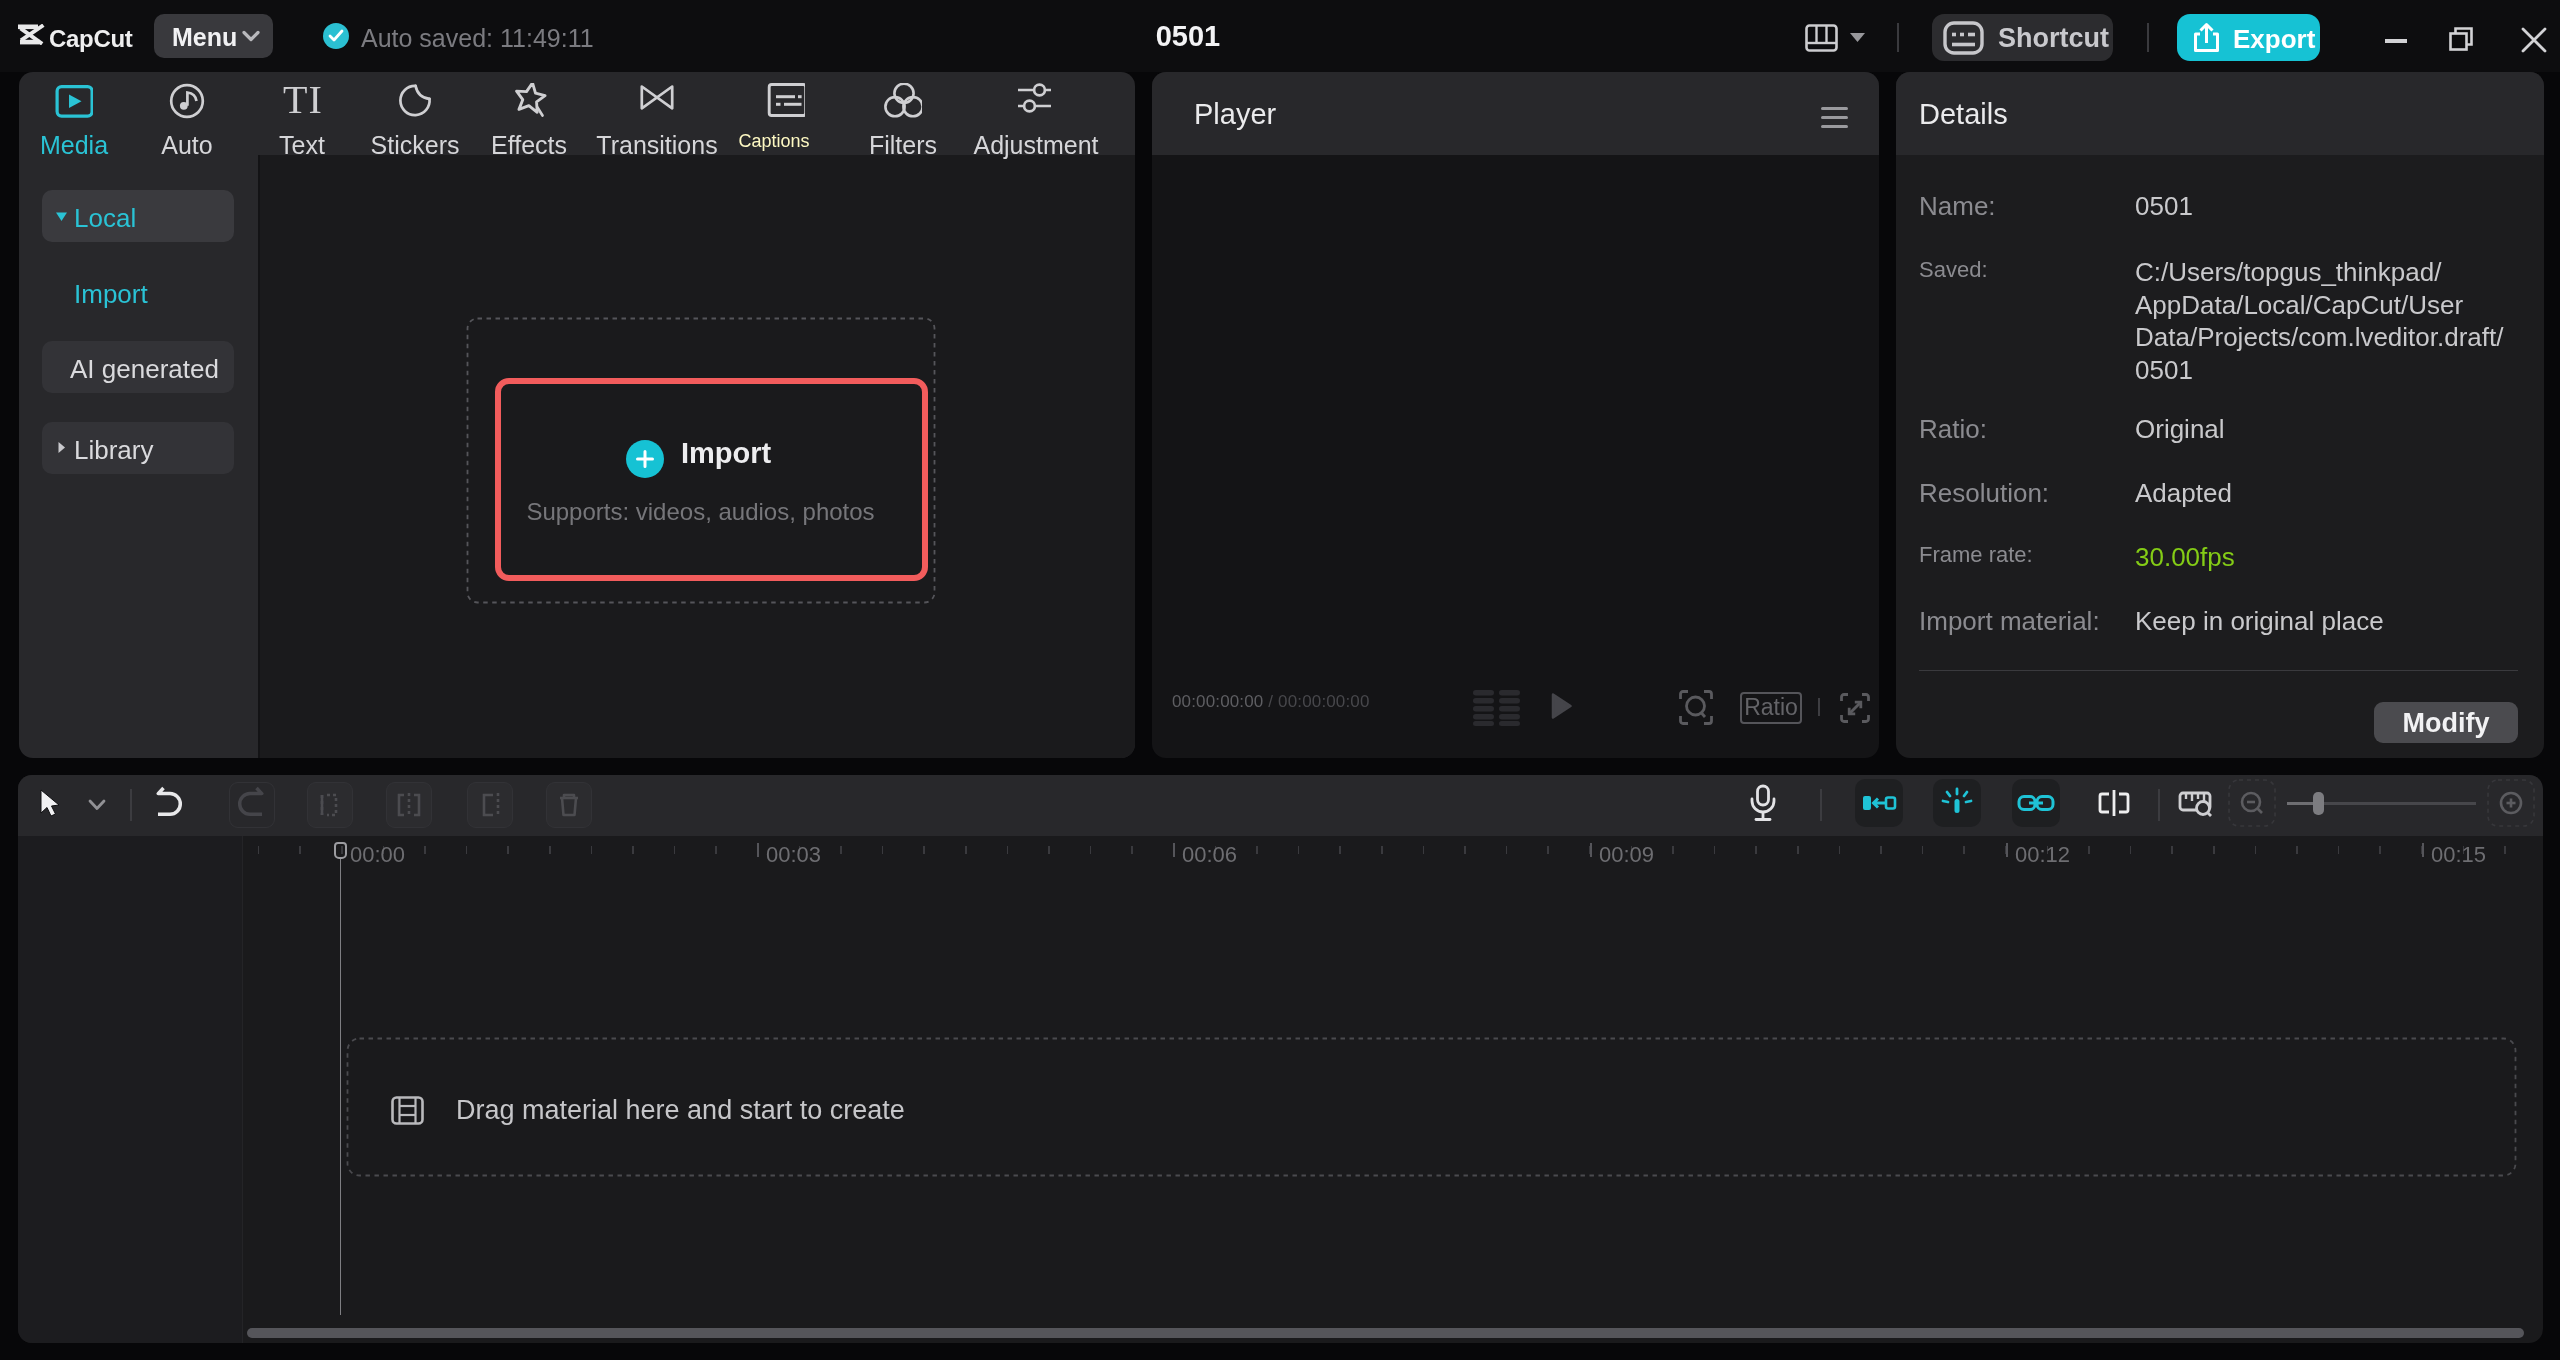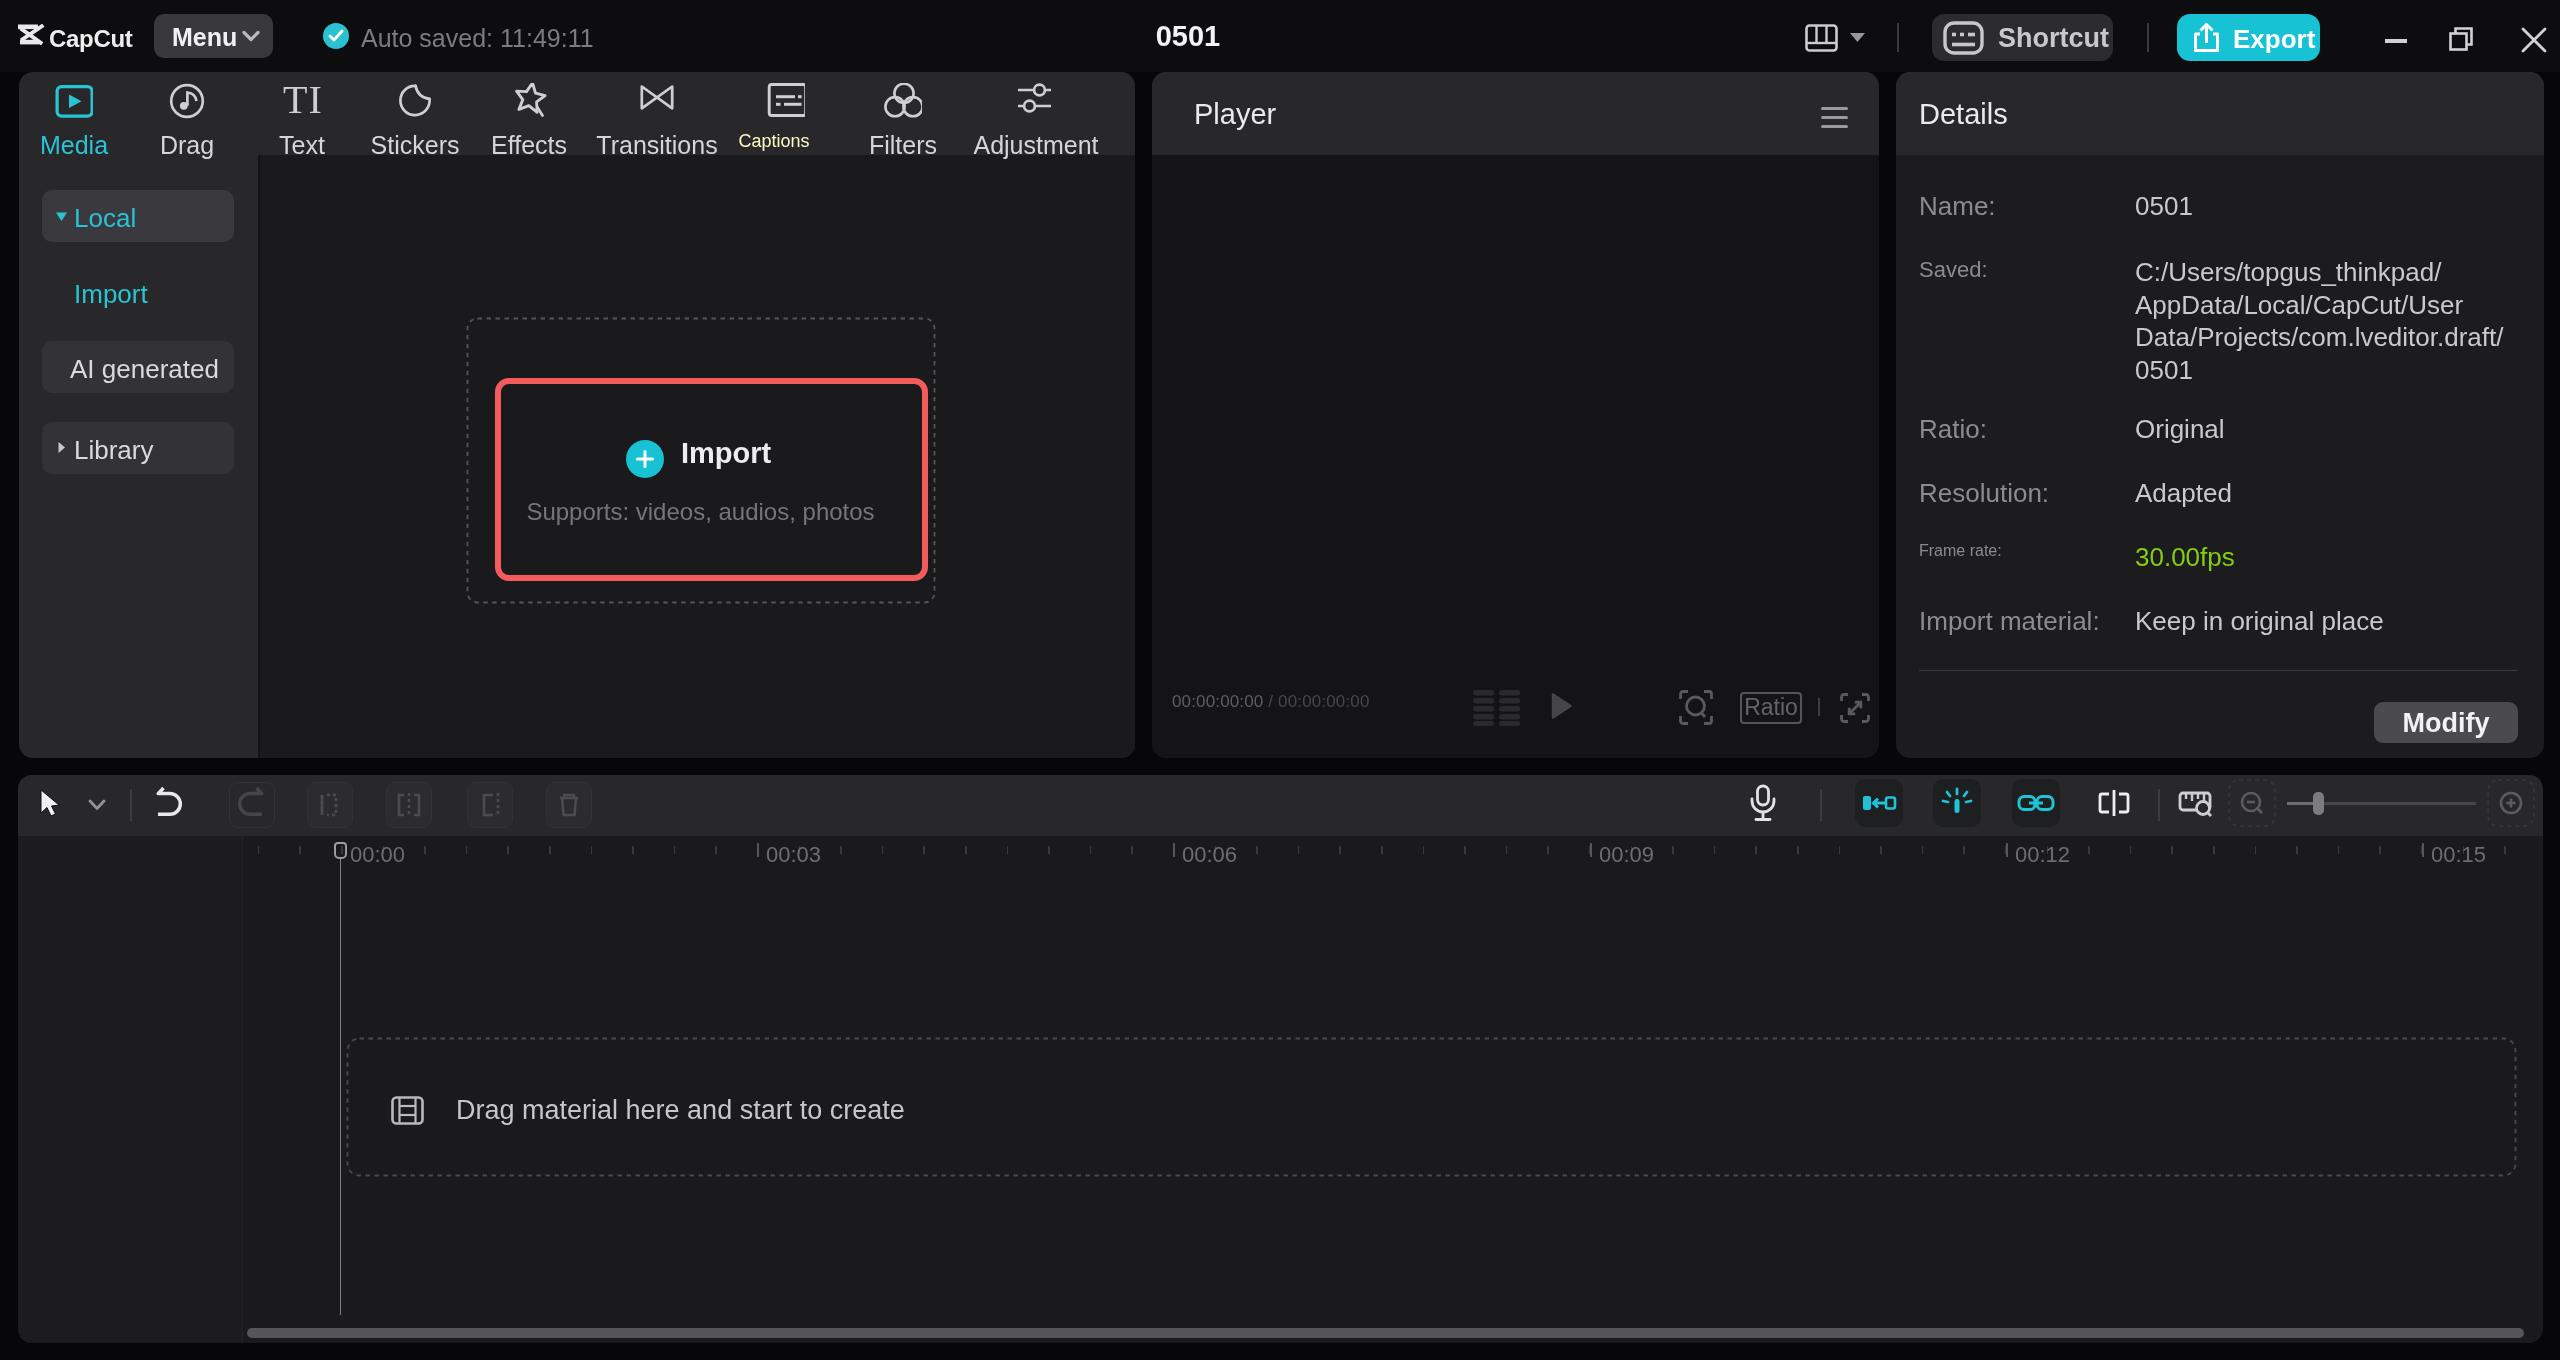--- a/index.html
+++ b/index.html
@@ -90,21 +90,21 @@
       <svg class="abs" style="left:55px;top:83px;" width="38" height="36" viewBox="0 0 38 36">
         <rect x="2.1" y="3.6" width="35" height="29.5" rx="4.5" stroke="#2ac3d5" stroke-width="3.2" fill="none"></rect>
         <path d="M14 11.5 L26.5 18.3 L14 25 Z" fill="#2ac3d5"></path>
       </svg>
       <div class="abs" style="left:-26px;top:131px;width:200px;text-align:center;font-size:25px;color:#2ac3d5;">Media</div>
       <svg class="abs" style="left:168px;top:83px;" width="38" height="36" viewBox="0 0 38 36">
         <circle cx="19" cy="18" r="15.8" stroke="#cfcfd2" stroke-width="2.7" fill="none"></circle>
         <circle cx="15.8" cy="22.8" r="3.9" fill="#cfcfd2"></circle>
         <path d="M19.4 22.8 V9.5 Q27.5 10.5 28.5 18" stroke="#cfcfd2" stroke-width="2.7" fill="none"></path>
       </svg>
-      <div class="abs" style="left:87px;top:131px;width:200px;text-align:center;font-size:25px;color:#d6d6d9;">Drag</div>
+      <div class="abs" style="left:87px;top:131px;width:200px;text-align:center;font-size:25px;color:#d6d6d9;">Auto</div>
       <svg class="abs" style="left:283px;top:83px;" width="38" height="36" viewBox="0 0 38 36">
         <text x="20" y="29.5" text-anchor="middle" font-family="Liberation Serif, serif" font-size="40" letter-spacing="1" fill="#cfcfd2">TI</text>
       </svg>
       <div class="abs" style="left:202px;top:131px;width:200px;text-align:center;font-size:25px;color:#d6d6d9;">Text</div>
       <svg class="abs" style="left:396px;top:83px;" width="38" height="36" viewBox="0 0 38 36">
         <path d="M19.6,2.9 A14.6,14.6 0 1 0 33.5,15.9" stroke="#cfcfd2" stroke-width="2.7" fill="none" stroke-linecap="round"></path>
         <path d="M33.5,15.9 Q21.8,14.3 19.6,2.9" stroke="#cfcfd2" stroke-width="2.7" fill="none" stroke-linecap="round"></path>
       </svg>
       <div class="abs" style="left:315px;top:131px;width:200px;text-align:center;font-size:25px;color:#d6d6d9;">Stickers</div>
       <svg class="abs" style="left:510px;top:83px;" width="38" height="36" viewBox="0 0 38 36">
@@ -226,21 +226,21 @@
       <div class="abs" style="left:2135px;top:191px;font-size:26px;color:#c9c9cc;">0501</div>
       <div class="abs" style="left:1919px;top:257px;font-size:22px;color:#8b8b90;">Saved:</div>
       <div class="abs" style="left:2135px;top:257px;font-size:26px;color:#c9c9cc;">C:/Users/topgus_thinkpad/</div>
       <div class="abs" style="left:2135px;top:289.5px;font-size:26px;color:#c9c9cc;">AppData/Local/CapCut/User</div>
       <div class="abs" style="left:2135px;top:322px;font-size:26px;color:#c9c9cc;">Data/Projects/com.lveditor.draft/</div>
       <div class="abs" style="left:2135px;top:354.5px;font-size:26px;color:#c9c9cc;">0501</div>
       <div class="abs" style="left:1919px;top:414px;font-size:26px;color:#8b8b90;">Ratio:</div>
       <div class="abs" style="left:2135px;top:414px;font-size:26px;color:#c9c9cc;">Original</div>
       <div class="abs" style="left:1919px;top:478px;font-size:26px;color:#8b8b90;">Resolution:</div>
       <div class="abs" style="left:2135px;top:478px;font-size:26px;color:#c9c9cc;">Adapted</div>
-      <div class="abs" style="left:1919px;top:542px;font-size:16px;color:#8b8b90;">Frame rate:</div>
+      <div class="abs" style="left:1919px;top:542px;font-size:22px;color:#8b8b90;">Frame rate:</div>
       <div class="abs" style="left:2135px;top:542px;font-size:26px;color:#84cc16;">30.00fps</div>
       <div class="abs" style="left:1919px;top:606px;font-size:26px;color:#8b8b90;">Import material:</div>
       <div class="abs" style="left:2135px;top:606px;font-size:26px;color:#c9c9cc;">Keep in original place</div>
     </div>
 
   <div class="abs" style="left:1919px;top:670px;width:599px;height:1px;background:#3a3a3e;"></div>
   <div class="abs" style="left:2374px;top:702px;width:144px;height:41px;background:#4b4b4f;border-radius:9px;"></div>
   <div class="abs" style="left:2374px;top:708px;width:144px;text-align:center;font-size:27px;font-weight:bold;color:#f2f2f4;">Modify</div>
 
   <div class="panel" style="left:18px;top:775px;width:2525px;height:568px;background:#1a1a1c;"></div>

